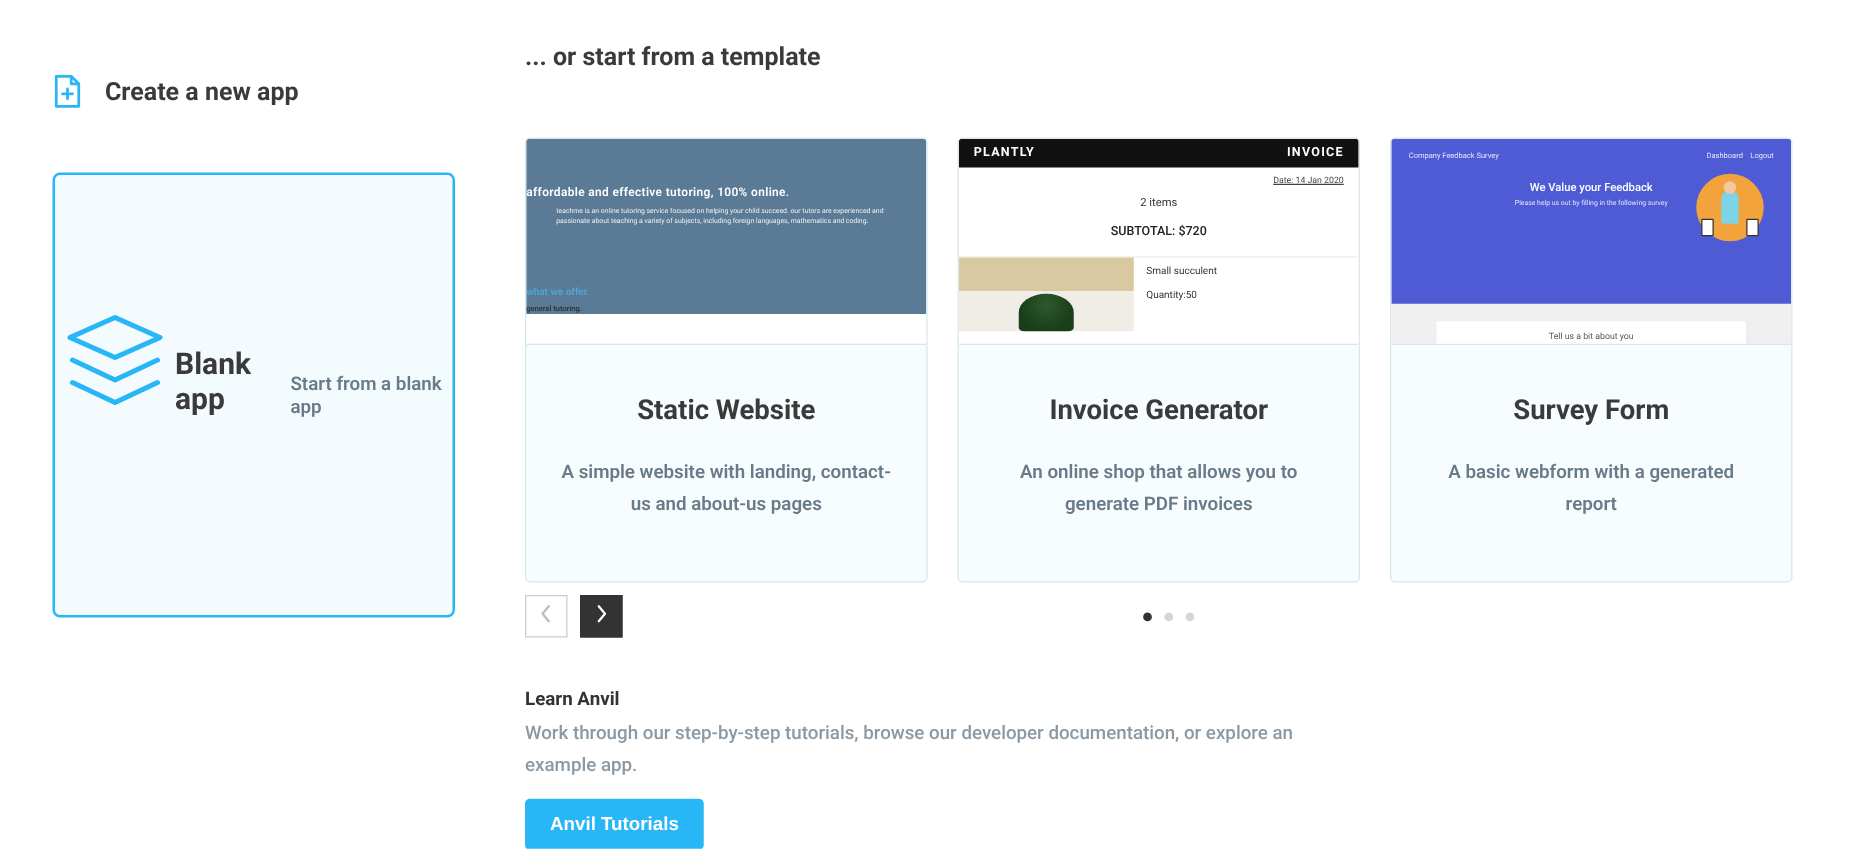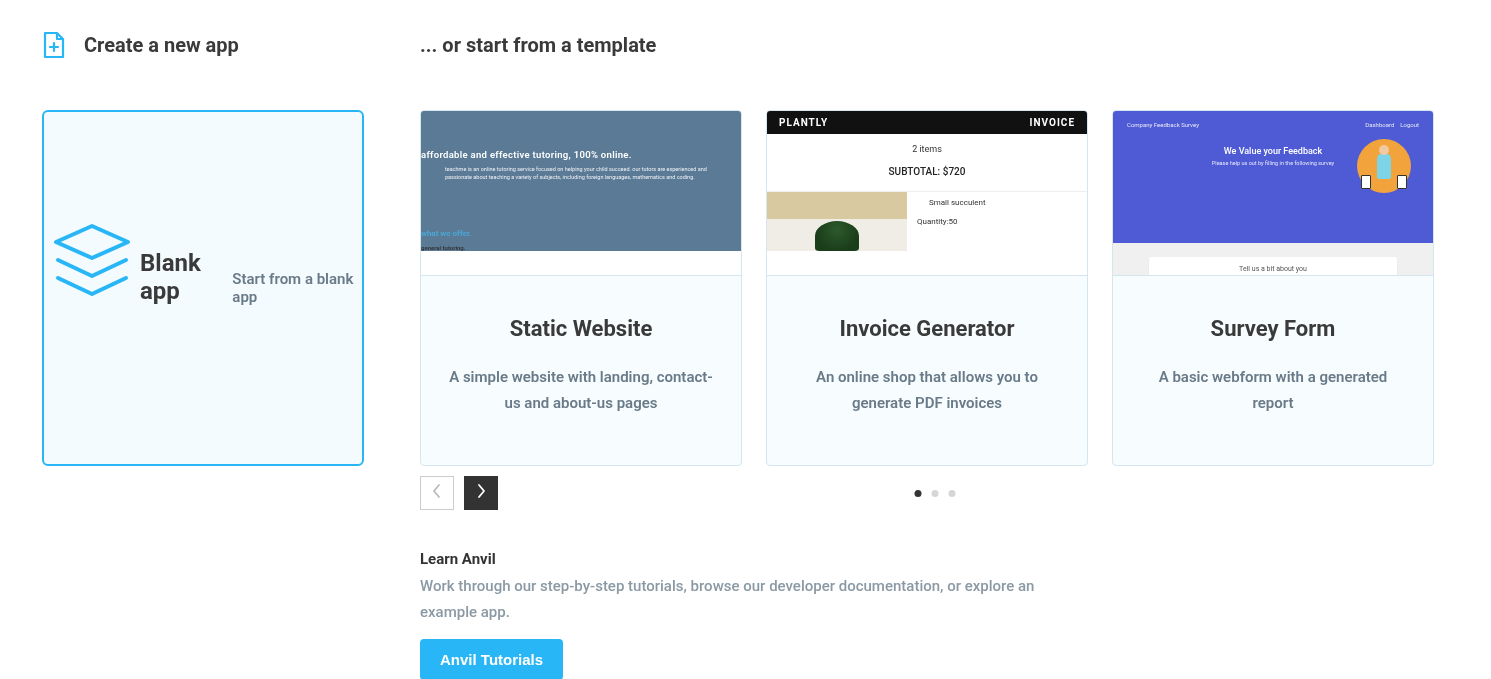--- a/index.html
+++ b/index.html
@@ -9,21 +9,21 @@
     color: #333;
     width: 1491px;
     height: 679px;
     overflow: hidden;
   }
   .container {
     display: flex;
     gap: 56px;
     padding: 30px 42px;
   }
-  .left-col { width: 322px; flex-shrink: 0; }
+  .left-col { width: 322px; flex-shrink: 0; margin-top: 28px; }
   .right-col { flex: 1; }
 
   .header-row {
     display: flex;
     align-items: center;
     gap: 18px;
     margin-bottom: 50px;
     height: 30px;
   }
   .header-row h2 {
@@ -144,21 +144,21 @@
     background: linear-gradient(#d9c9a0 0%, #d9c9a0 45%, #f0ede6 45%, #f0ede6 100%);
     position: relative;
   }
   .thumb2 .t2-plant {
     position: absolute; bottom: 0; left: 50%; transform: translateX(-50%);
     width: 44px; height: 30px;
     background: radial-gradient(circle at 50% 30%, #2d5a2d 0%, #1a3d1a 70%);
     border-radius: 50% 50% 10% 10%;
   }
   .thumb2 .t2-details { flex: 1; padding: 6px 10px; font-size: 8px; color: #333; }
-  .thumb2 .t2-details .t2-name { margin-bottom: 10px; margin-left: 12px; }
+  .thumb2 .t2-details .t2-name { margin-bottom: 10px; }
   .thumb2 .t2-details .t2-qty { display: flex; justify-content: flex-start; padding-right: 20px; }
 
   
   .thumb3 { background: #f0f0f0; }
   .thumb3 .t3-hero {
     background: #4f5bd5; height: 132px; color: #fff;
     position: relative; padding: 10px 14px 0;
   }
   .thumb3 .t3-topbar { display: flex; justify-content: space-between; font-size: 6px; opacity: .85; }
   .thumb3 .t3-center { text-align: center; margin-top: 18px; }
@@ -287,20 +287,21 @@
           <p>A simple website with landing, contact-us and about-us pages</p>
         </div>
       </div>
 
       <div class="template-card">
         <div class="template-thumb thumb2">
           <div class="t2-bar">
             <span>PLANTLY</span>
             <span>INVOICE</span>
           </div>
+          <div class="t2-date">Date: 14 Jan 2020</div>
           <div class="t2-items">2 items</div>
           <div class="t2-subtotal">SUBTOTAL: $720</div>
           <div class="t2-row">
             <div class="t2-img">
                 <div class="t2-plant"></div>
               </div>
             <div class="t2-details">
               <div class="t2-name">Small succulent</div>
               <div class="t2-qty">
                 <span>Quantity:</span>

